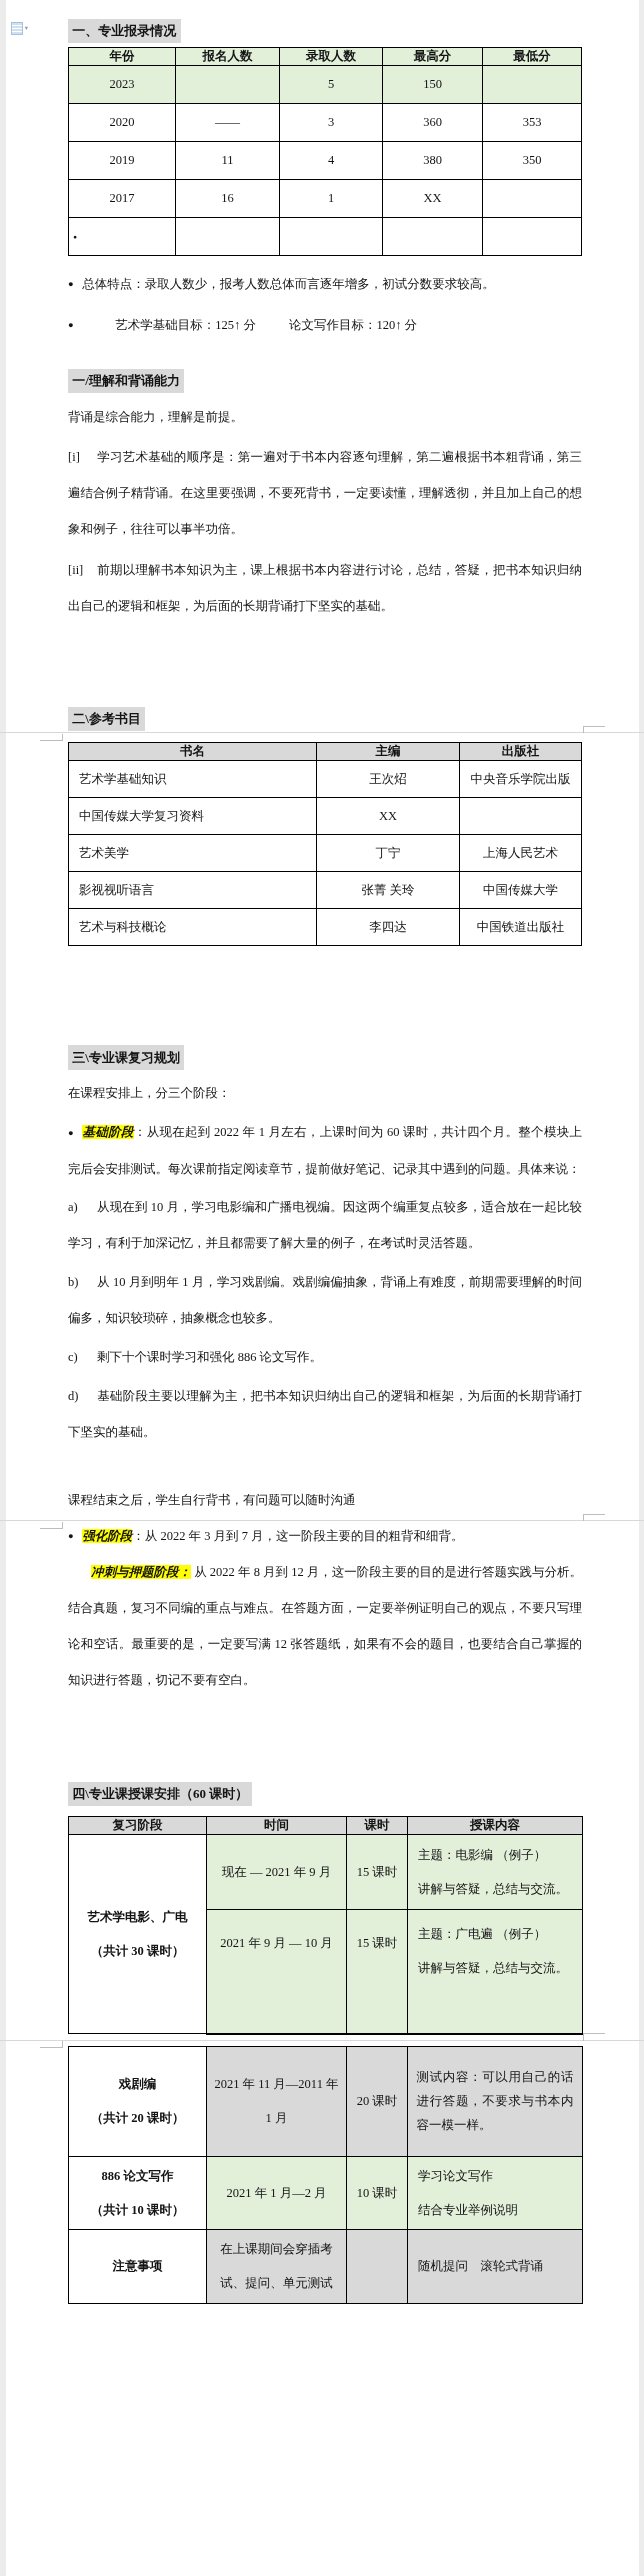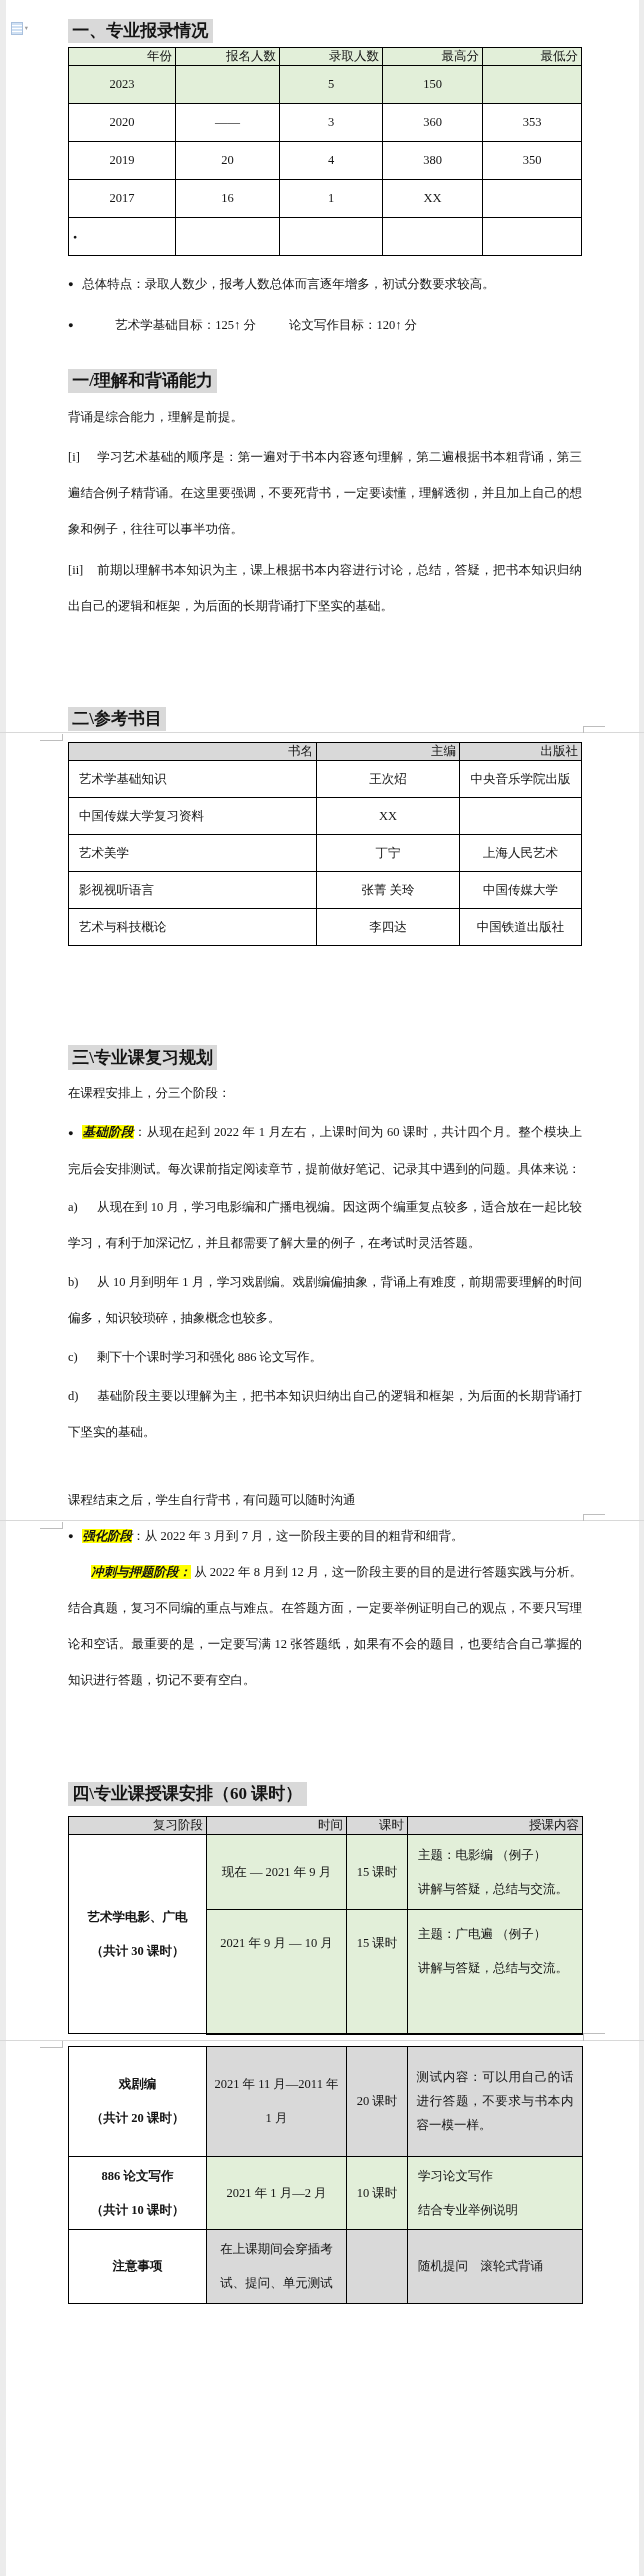--- a/index.html
+++ b/index.html
@@ -6,37 +6,37 @@
   body{
     width:645px;height:2576px;position:relative;overflow:hidden;
     background:#ffffff;color:#141414;
     font-family:"Liberation Serif","DejaVu Serif",serif;
   }
   .edge{position:absolute;top:0;width:5.7px;height:2576px;background:#ececec;}
   .edge.l{left:0;} .edge.r{right:0;}
   .content{position:relative;margin:0 63px 0 68px;padding-top:18.6px;}
 
   
-  .sec-title{display:inline-block;background:#d9d9d9;font-weight:bold;font-size:17px;line-height:21.5px;padding:1.4px 4.3px;margin:0;}
+  .sec-title{display:inline-block;background:#d9d9d9;font-weight:bold;font-size:13px;line-height:21.5px;padding:1.4px 4.3px;margin:0;}
   h2{margin:0;}
 
   
   .para{font-size:12.5px;line-height:36px;text-align:justify;margin:0;}
   .hang{padding-left:23px;text-indent:-23px;}
   .indent-first{text-indent:23px;}
   .bullet{display:inline-block;width:14.3px;text-indent:0;font-size:9.3px;vertical-align:0.7px;}
   .tag{display:inline-block;min-width:29px;text-indent:0;}
   .hl-yellow{background:#ffff00;font-weight:bold;font-style:italic;}
 
   
   table{border-collapse:collapse;table-layout:fixed;width:514px;}
   td,th{border:1.1px solid #000;font-size:12.5px;text-align:center;vertical-align:middle;font-weight:normal;padding:0 2.9px;overflow:hidden;}
   .g{background:#e2efd9;}
   .gray{background:#d9d9d9;}
-  th{font-weight:normal;text-align:right;}
+  th{font-weight:bold;}
 
   
   .t1 td{height:37px;}
   .dotcell{text-align:left;padding-left:4.3px;font-size:6.4px;}
 
   
   .t2 td{height:36px;}
   .t2 .left{text-align:left;padding-left:10px;}
 
   
@@ -113,21 +113,21 @@
     </tr>
     <tr>
       <td>2020</td>
       <td>——</td>
       <td>3</td>
       <td>360</td>
       <td>353</td>
     </tr>
     <tr>
       <td>2019</td>
-      <td>20</td>
+      <td>11</td>
       <td>4</td>
       <td>380</td>
       <td>350</td>
     </tr>
     <tr>
       <td>2017</td>
       <td>16</td>
       <td>1</td>
       <td>XX</td>
       <td></td>

